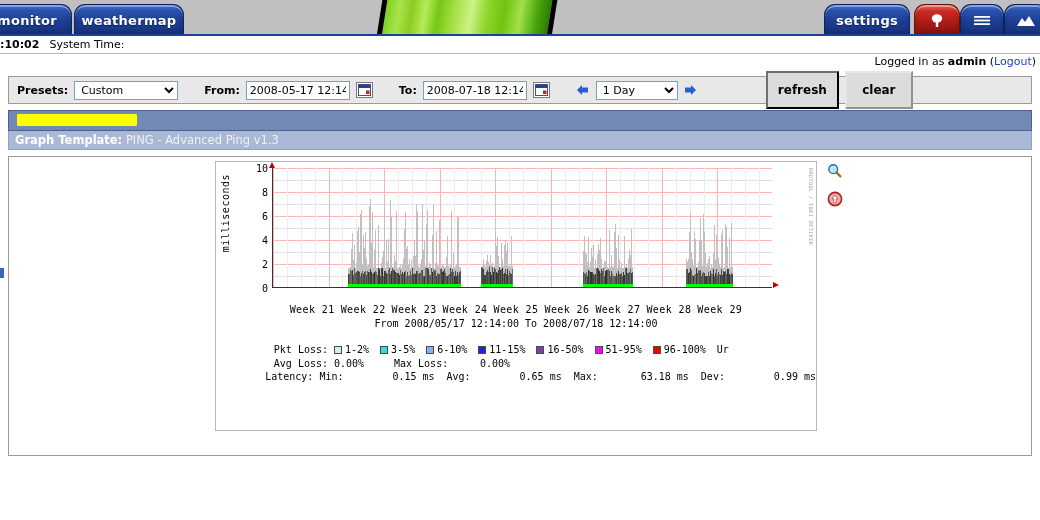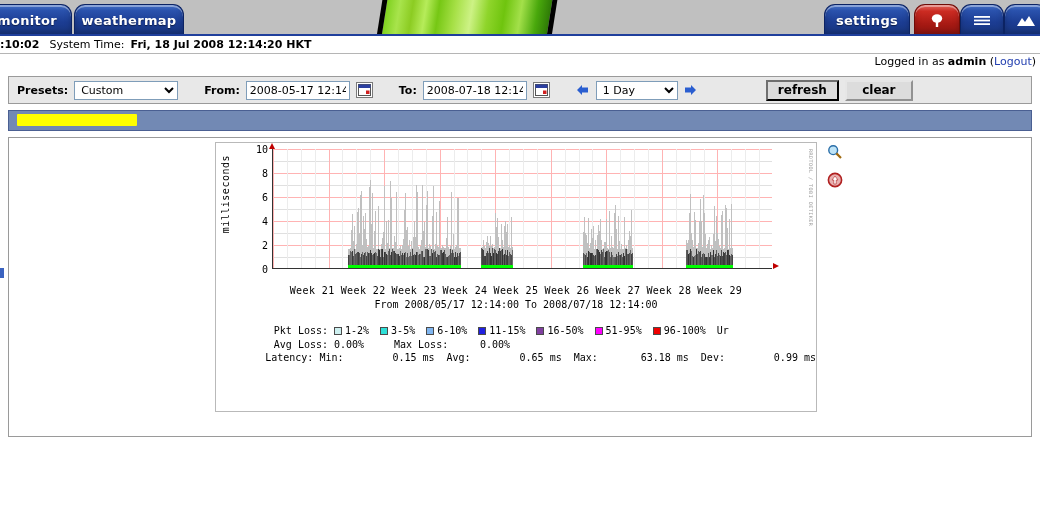--- a/index.html
+++ b/index.html
@@ -151,21 +151,21 @@
     width: 14px; height: 14px;
     cursor: pointer;
     display: inline-flex;
     align-items: center;
     justify-content: center;
   }
   .push-btn {
     font-family: "DejaVu Sans", "Liberation Sans", sans-serif;
     font-size: 12px;
     font-weight: bold;
-    height: 21px;
+    height: 38px;
     min-width: 68px;
     padding: 0 10px;
     background: #dcdcdc;
     border: 2px outset #e6e6e6;
     cursor: pointer;
   }
   #btn-refresh { border-color: #6f6f6f #303030 #303030 #6f6f6f; }
   .spacer-lg { width: 56px; }
   .spacer-sm { width: 14px; }
 
@@ -405,21 +405,20 @@
       <svg width="20" height="12" viewBox="0 0 20 12">
         <polygon points="1,11 6,3 9,7 13,1 19,11" fill="#ffffff"></polygon>
       </svg>
     </span>
   </div>
 </div>
 
 <div id="sysbar">
   <span>:10:02</span>
   <span class="lbl">System Time:</span>
-  <span>Fri, 18 Jul 2008 12:14:20 HKT</span>
 </div>
 
 <div id="loginbar">
   <span>Logged in as </span><b>admin</b><span> (</span><a href="#">Logout</a><span>)</span>
 </div>
 
 <div id="page">
 
   <div id="filterbar">
     <span class="lbl">Presets:</span>
@@ -472,20 +471,24 @@
     <button class="push-btn" id="btn-refresh">refresh</button>
     <button class="push-btn" id="btn-clear">clear</button>
   </div>
 
   <div id="treebar">
     <div>
       <span class="redact" id="r-host2"></span>
     </div>
   </div>
 
+  <div id="tmplbar">
+    <b>Graph Template:</b>
+    <span class="val">PING - Advanced Ping v1.3</span>
+  </div>
 
   <div id="graph-area">
 
     <div id="graph-box">
       <div id="watermark">RRDTOOL / TOBI OETIKER</div>
 
 
       <div id="plotwrap">
         <div id="ylabel" class="mono">milliseconds</div>
         <div id="yticks" class="mono">

